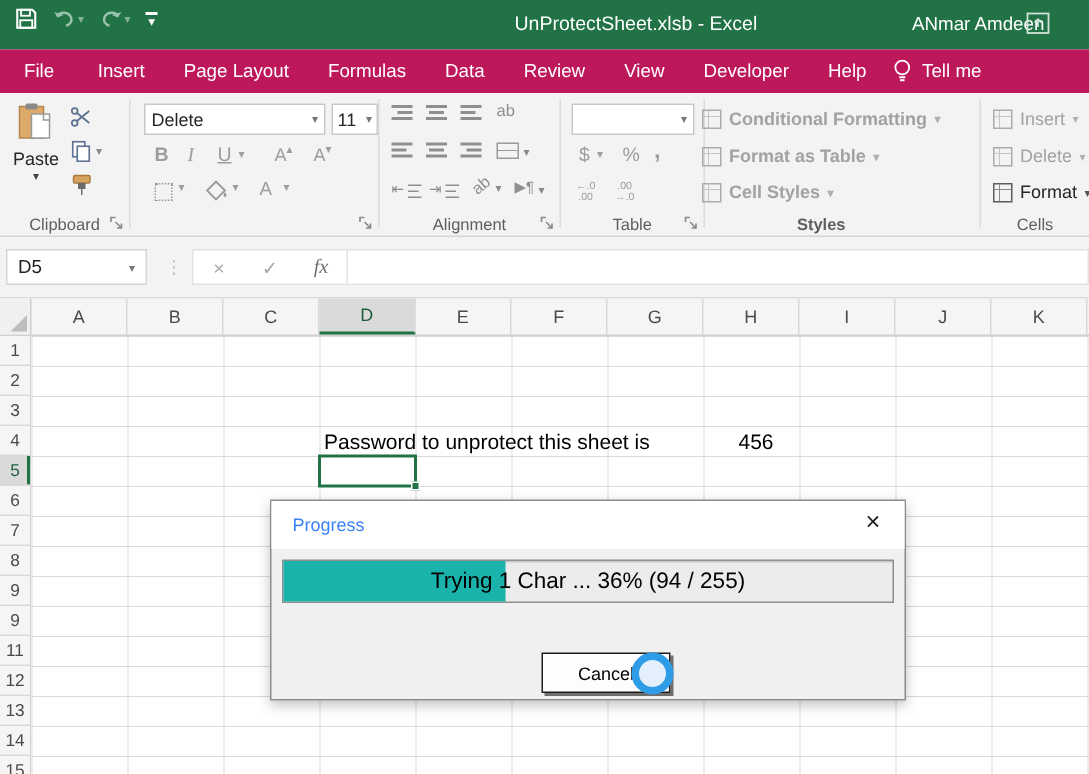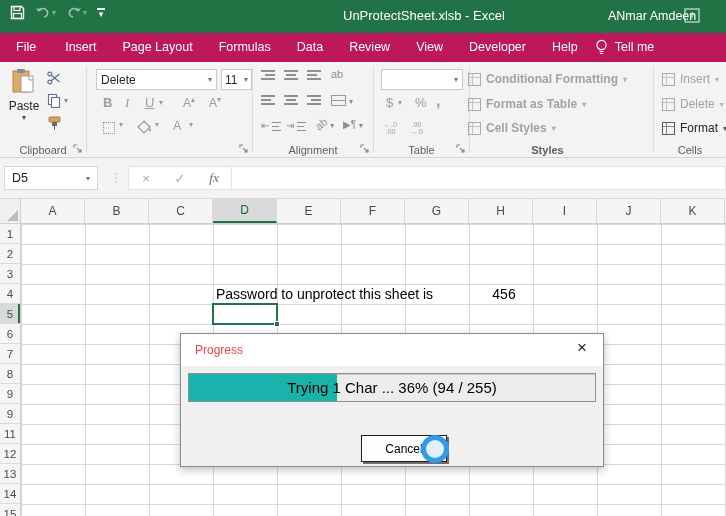--- a/index.html
+++ b/index.html
@@ -97,21 +97,21 @@
     linear-gradient(to right,#d9d9d9 1px,transparent 1px),
     linear-gradient(to bottom,#d9d9d9 1px,transparent 1px);
     background-size:64px 20px; }
   .cell-text { position:absolute; height:20px; line-height:20px; font-size:14px; color:#000; white-space:nowrap; }
   .active-cell { position:absolute; left:191px; top:79px; width:66px; height:22px; border:2px solid #217346; background:#fff; }
   .fill-handle { position:absolute; right:-4px; bottom:-4px; width:6px; height:6px; background:#217346; border:1px solid #fff; }
 
   
   .dialog { position:absolute; left:180px; top:333px; width:424px; height:134px; background:#f0f0f0; border:1px solid #8b8b8b; box-shadow:0 3px 8px rgba(0,0,0,.25); }
   .dlg-title { position:absolute; left:0; top:0; right:0; height:32px; background:#fff; }
-  .dlg-title .txt { position:absolute; left:14px; top:9px; font-size:12px; color:#ef4444; }
+  .dlg-title .txt { position:absolute; left:14px; top:9px; font-size:12px; color:#3b82f6; }
   .dlg-close { position:absolute; right:10px; top:4px; font-size:17px; color:#222; width:22px; text-align:center; }
   .pbar { position:absolute; left:7px; top:39px; width:408px; height:29px; background:#ececec; border:1px solid #8f8f8f; box-shadow:inset 1px 1px 0 #c9c9c9; }
   .pfill { position:absolute; left:0; top:0; bottom:0; background:#19b3ac; }
   .ptext { position:absolute; left:0; right:0; top:0; bottom:0; display:flex; align-items:center; justify-content:center; font-size:15px; color:#000; }
   .cancel-btn { position:absolute; left:180px; top:101px; width:86px; height:27px; background:#fdfdfd; border:1px solid #1c1c1c; box-shadow:2px 2px 0 #6e6e6e; font-size:12px; color:#000; display:flex; align-items:center; justify-content:center; }
   .touch-ring { position:absolute; left:240px; top:101px; width:28px; height:28px; border:5px solid #2f9ce8; border-radius:50%; background:rgba(170,210,245,.3); }
 
   svg { display:block; }
 </style>
 </head>

